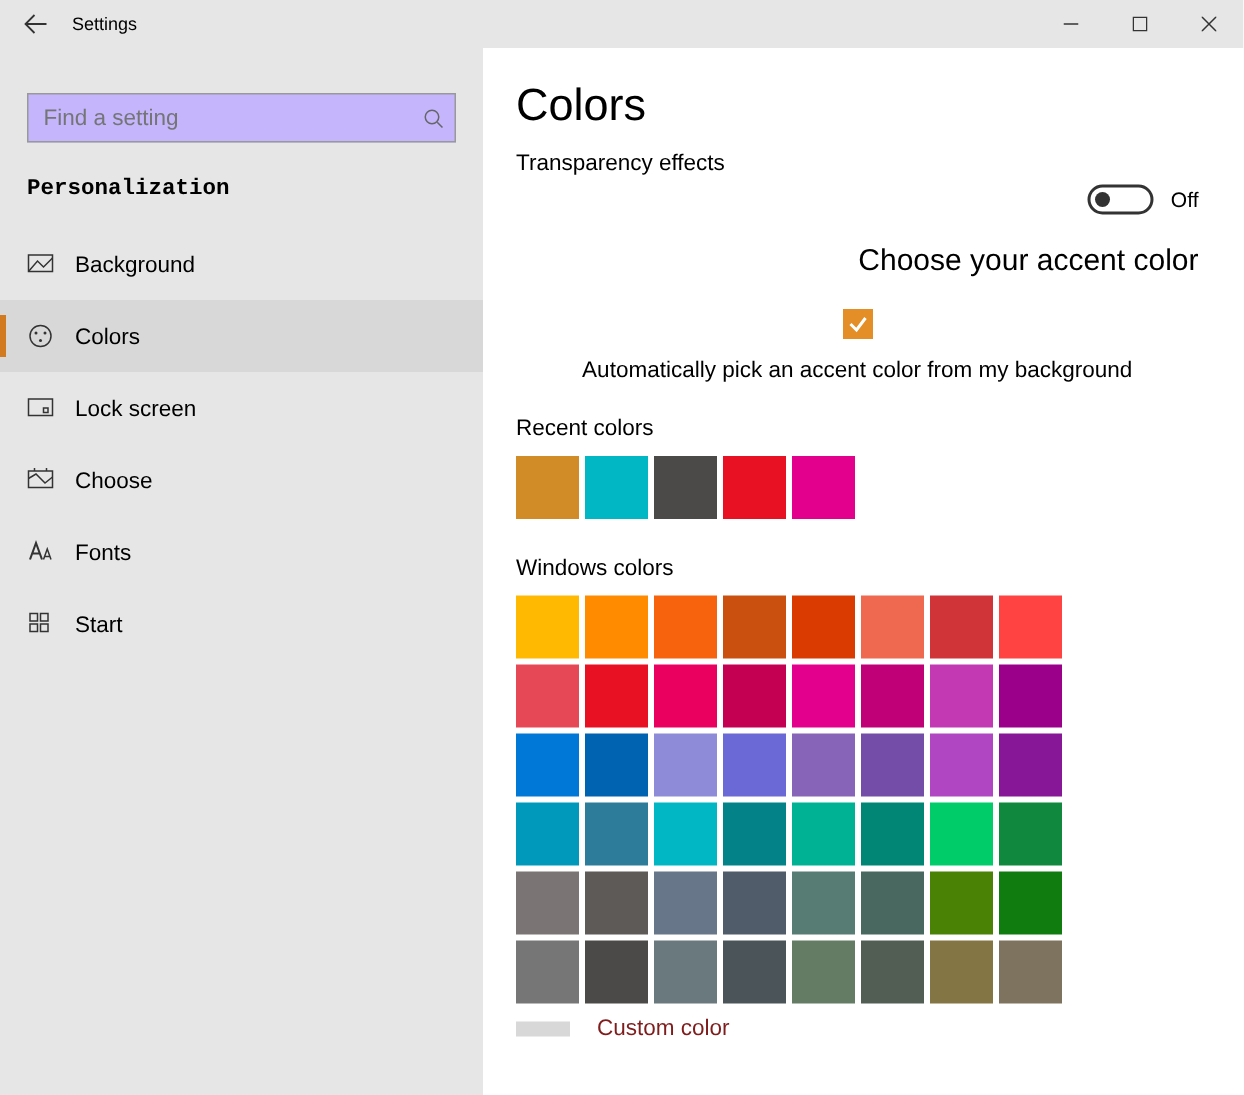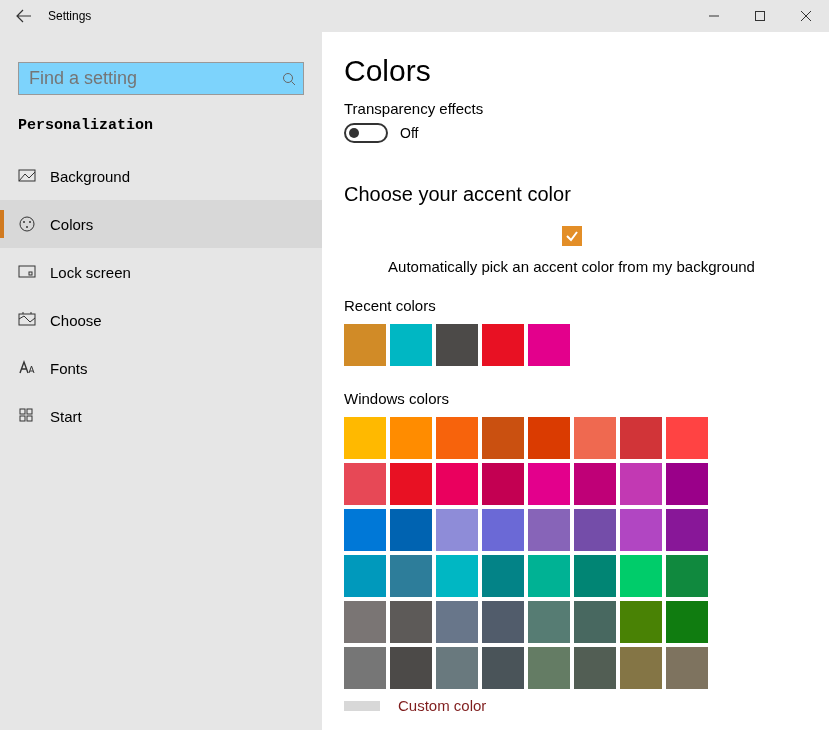--- a/index.html
+++ b/index.html
@@ -52,23 +52,23 @@
   }
   .search-wrap { padding: 10px 18px 8px 18px; }
   .search-box {
     position: relative;
     width: 100%;
   }
   .search-input {
     width: 100%;
     height: 33px;
     padding: 0 30px 0 10px;
-    font-size: 18px;
+    font-size: 15px;
     color: #666;
-    background: #7dd3fc;
+    background: #c4b5fd;
     border: 1px solid #999;
   }
   .search-icon {
     position: absolute;
     right: 8px; top: 50%;
     transform: translateY(-50%);
     color: #666;
   }
   .category {
     padding: 14px 18px 18px 18px;
@@ -109,40 +109,42 @@
   .main h1 {
     font-size: 30px;
     font-weight: 400;
     margin-bottom: 12px;
   }
   .setting-label { font-size: 15px; margin-bottom: 6px; }
   .toggle-row {
     display: flex;
     align-items: center;
     gap: 12px;
-    margin-bottom: 40px;
+    margin-bottom: 20px;
+    justify-content: flex-end;
   }
   .toggle {
     width: 44px; height: 20px;
     border: 2px solid #333;
     border-radius: 10px;
     position: relative;
   }
   .toggle::after {
     content: "";
     position: absolute;
     left: 3px; top: 3px;
     width: 10px; height: 10px;
     border-radius: 50%;
     background: #333;
   }
   .section-head {
     font-size: 20px;
     font-weight: 400;
     margin-bottom: 20px;
+    text-align: right;
   }
   .check-row {
     display: flex;
     align-items: center;
     gap: 12px;
     margin-bottom: 22px;
     font-size: 15px;
     flex-direction: column;
   }
   .checkbox {

